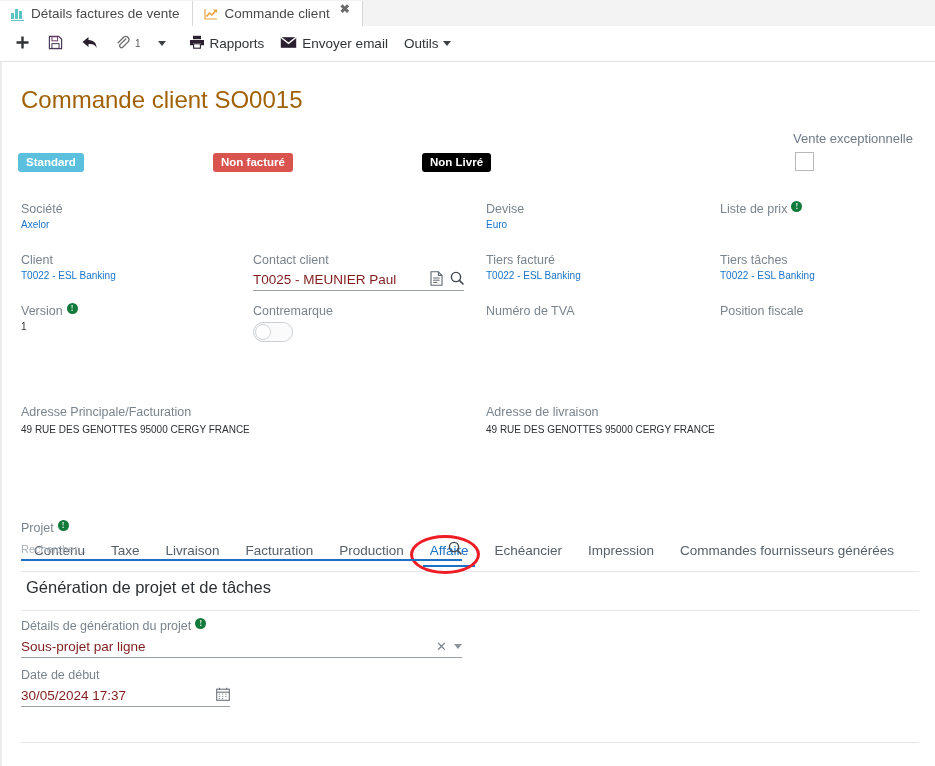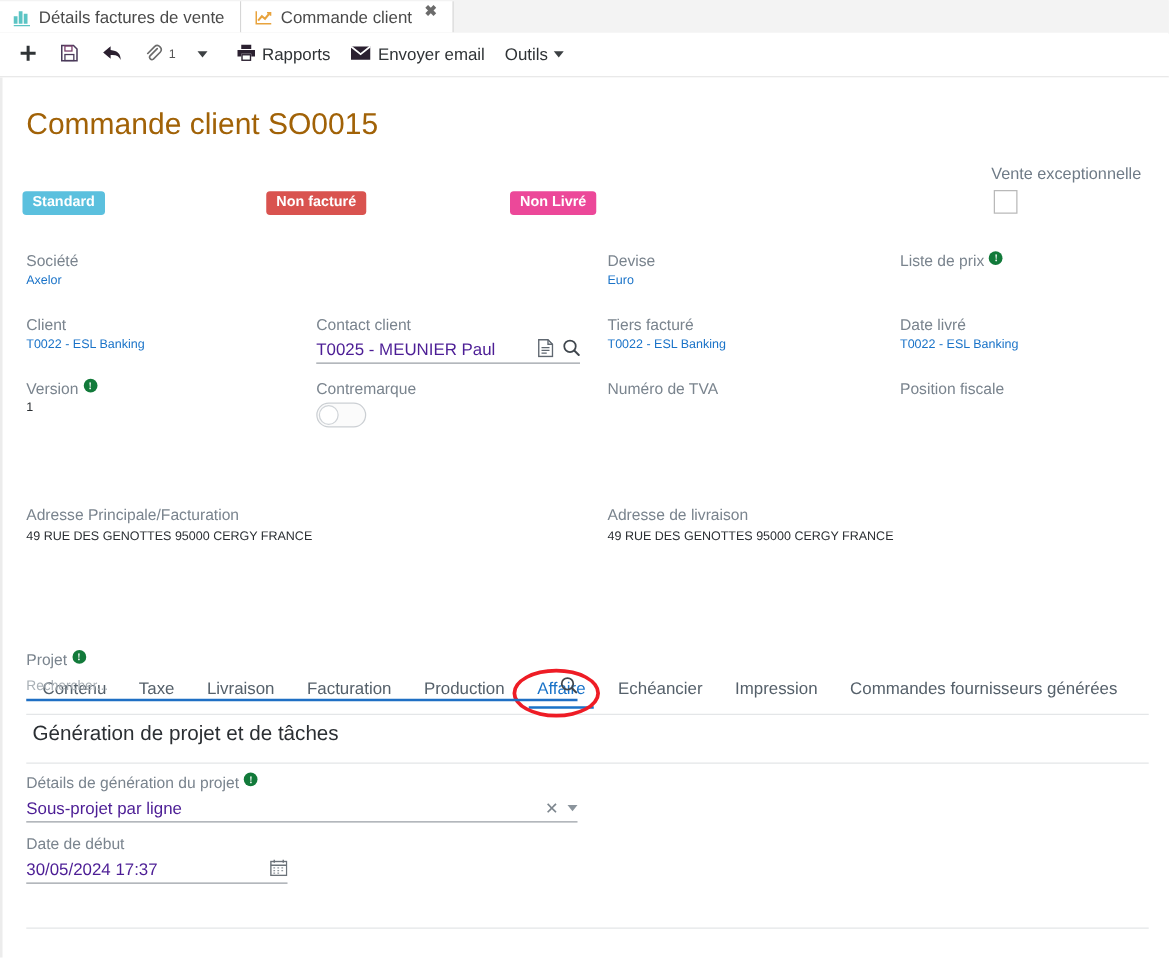--- a/index.html
+++ b/index.html
@@ -182,21 +182,21 @@
   .uline-input {
     position: absolute;
     border-bottom: 1px solid #9aa0a6;
     height: 22px;
     display: flex;
     align-items: center;
     box-sizing: border-box;
   }
   .uline-input .val {
     font-size: 13.5px;
-    color: #4c1d95;
+    color: #7f1d1d;
     flex: 1;
     white-space: nowrap;
   }
   .uline-input .ph {
     font-size: 11px;
     color: #a9b0b6;
     flex: 1;
     white-space: nowrap;
   }
   .uline-input.focus { border-bottom: 2px solid #1f6fc4; }
@@ -368,21 +368,21 @@
     <span class="caret-dn"></span>
   </div>
 </div>
 
 <div class="pagewrap">
 
   <h1 class="page-title">Commande client SO0015</h1>
 
   <span class="badge" style="left:16px; top:91px; background:#5bc0de;">Standard</span>
   <span class="badge" style="left:211px; top:91px; background:#d9534f;">Non facturé</span>
-  <span class="badge" style="left:406px; top:91px; background:#ec4899;">Non Livré</span>
+  <span class="badge" style="left:420px; top:91px; background:#000000;">Non Livré</span>
 
   <div class="chk-label" style="top:69px;">Vente exceptionnelle</div>
   <div class="chk-box" style="top:90px;"></div>
 
   <div class="fld" style="left:19px; top:140px;">
     <div class="fld-label">Société</div>
     <div class="fld-value link">Axelor</div>
   </div>
   <div class="fld" style="left:484px; top:140px;">
     <div class="fld-label">Devise</div>
@@ -421,21 +421,21 @@
         </svg>
       </span>
     </span>
   </div>
 
   <div class="fld" style="left:484px; top:191px;">
     <div class="fld-label">Tiers facturé</div>
     <div class="fld-value link">T0022 - ESL Banking</div>
   </div>
   <div class="fld" style="left:718px; top:191px;">
-    <div class="fld-label">Date livré</div>
+    <div class="fld-label">Tiers tâches</div>
     <div class="fld-value link">T0022 - ESL Banking</div>
   </div>
 
   <div class="fld" style="left:19px; top:242px;">
     <div class="fld-label">
       <span>Version</span>
       <span class="info-dot">!</span>
     </div>
     <div class="fld-value dark">1</div>
   </div>

